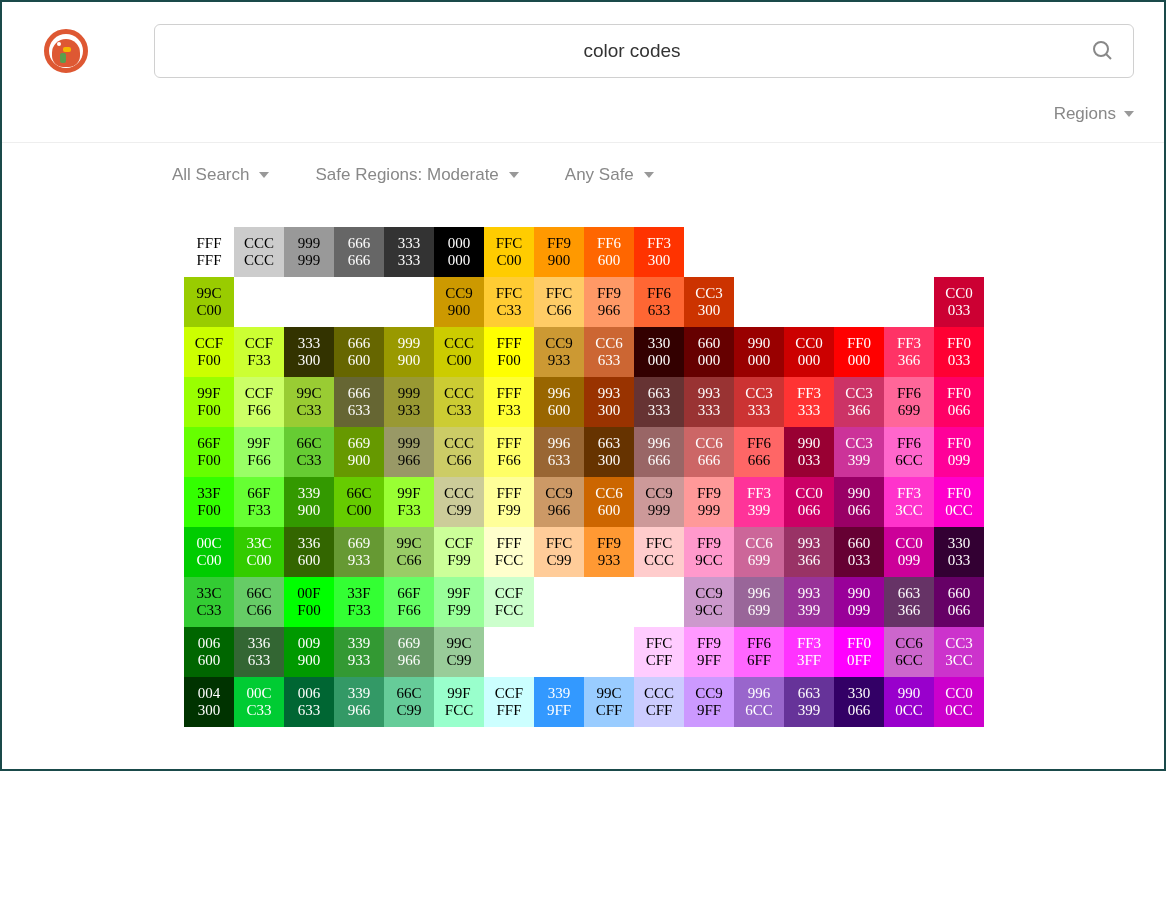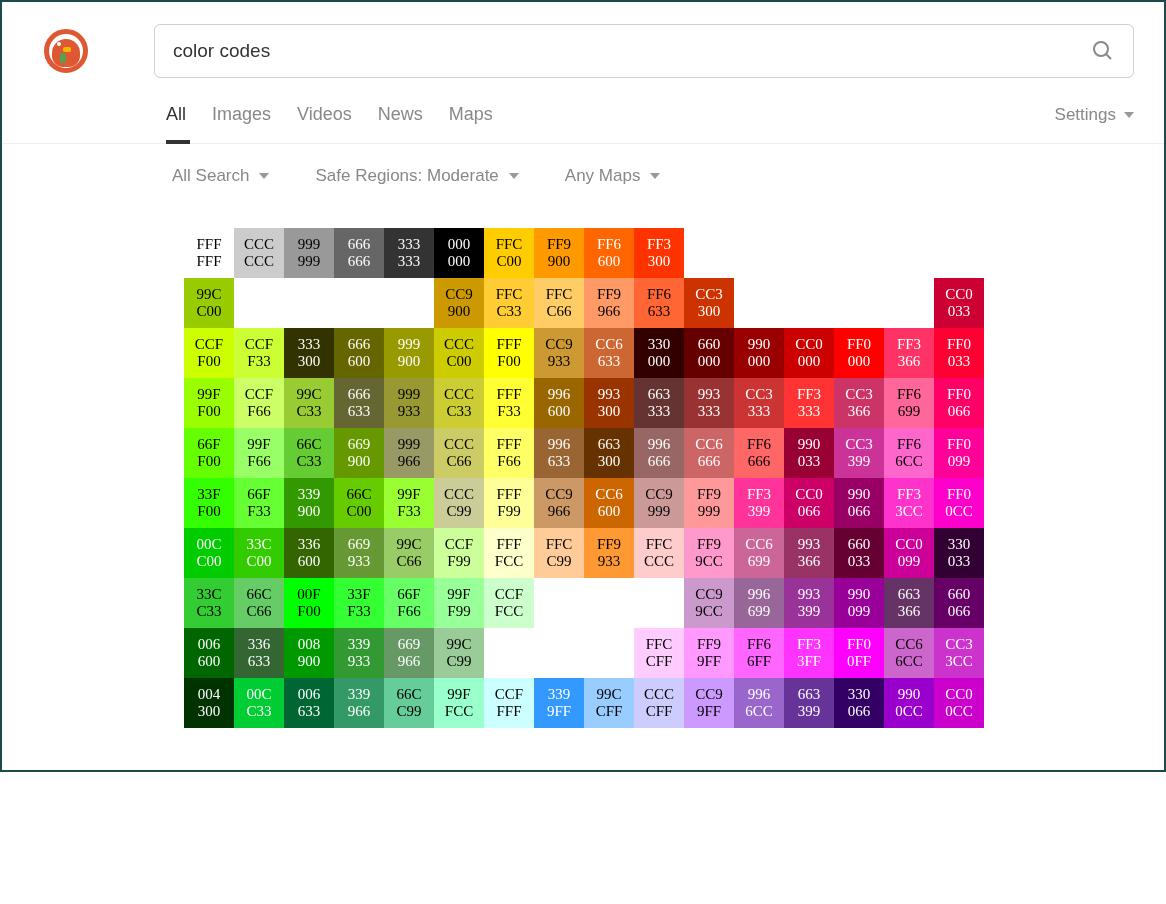--- a/index.html
+++ b/index.html
@@ -73,20 +73,21 @@
   display: flex;
   align-items: center;
   padding: 0 18px;
 }
 .searchbar input {
   flex: 1;
   border: none;
   outline: none;
   font-size: 19px;
   color: #333;
+  text-align: center;
 }
 .search-icon svg { width: 24px; height: 24px; display:block; }
 .tabs-row {
   display: flex;
   align-items: center;
   padding: 0 30px 0 164px;
   margin-top: 26px;
   border-bottom: 1px solid #eee;
 }
 .tabs {
@@ -178,44 +179,37 @@
     <span class="search-icon">
       <svg viewBox="0 0 24 24" fill="none" stroke="#888" stroke-width="2">
         <circle cx="10" cy="10" r="7"></circle>
           <line x1="20" y1="20" x2="15" y2="15"></line>
       </svg>
     </span>
   </div>
 </div>
 
 <div class="tabs-row">
-  <div class="tabs">
-      <div class="tab active">All</div>
-      <div class="tab">Images</div>
-      <div class="tab">Videos</div>
-      <div class="tab">News</div>
-      <div class="tab">Maps</div>
-    </div>
   <div class="settings">
-    <span>Settings</span>
+    <span>Regions</span>
     <span class="caret"></span>
   </div>
 </div>
 
 <div class="filters">
   <div class="filter">
     <span>All Search</span>
     <span class="caret"></span>
   </div>
   <div class="filter">
     <span>Safe Regions: Moderate</span>
     <span class="caret"></span>
   </div>
   <div class="filter">
-    <span>Any Maps</span>
+    <span>Any Safe</span>
     <span class="caret"></span>
   </div>
 </div>
 
 <div class="color-grid" id="grid">
     <div class="row">
       <div class="cell" style="background: rgb(255, 255, 255); color: rgb(0, 0, 0);">
         <span>FFF</span>
         <span>FFF</span>
       </div>
@@ -694,21 +688,21 @@
     <div class="row">
       <div class="cell" style="background: rgb(0, 102, 0); color: rgb(255, 255, 255);">
         <span>006</span>
         <span>600</span>
       </div>
       <div class="cell" style="background: rgb(51, 102, 51); color: rgb(255, 255, 255);">
         <span>336</span>
         <span>633</span>
       </div>
       <div class="cell" style="background: rgb(0, 153, 0); color: rgb(255, 255, 255);">
-        <span>008</span>
+        <span>009</span>
         <span>900</span>
       </div>
       <div class="cell" style="background: rgb(51, 153, 51); color: rgb(255, 255, 255);">
         <span>339</span>
         <span>933</span>
       </div>
       <div class="cell" style="background: rgb(102, 153, 102); color: rgb(255, 255, 255);">
         <span>669</span>
         <span>966</span>
       </div>

